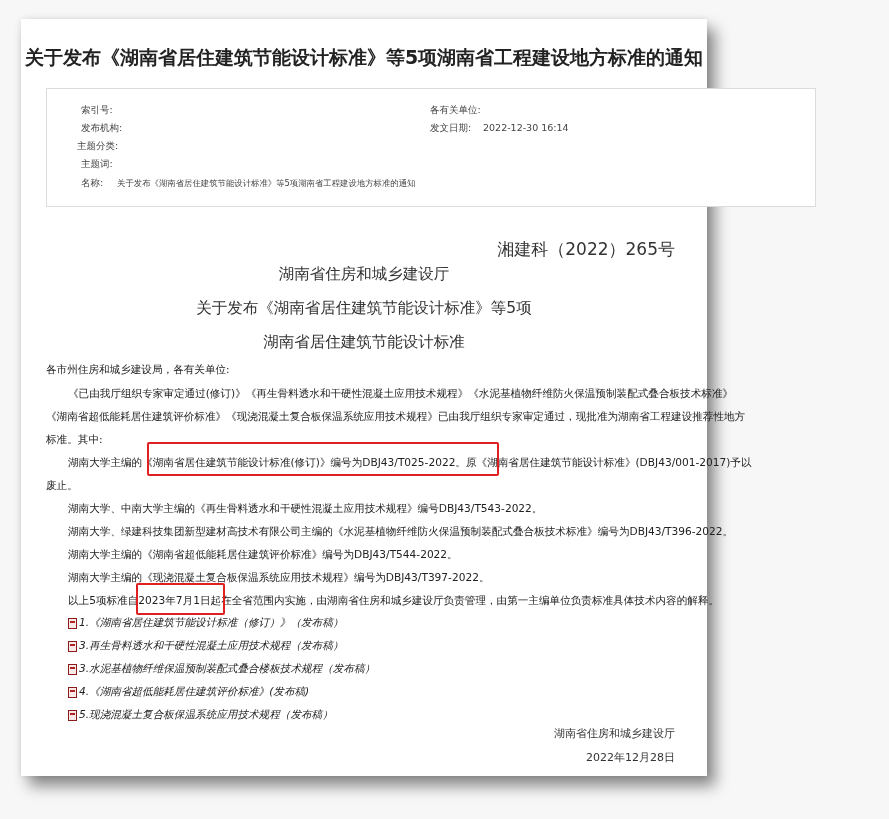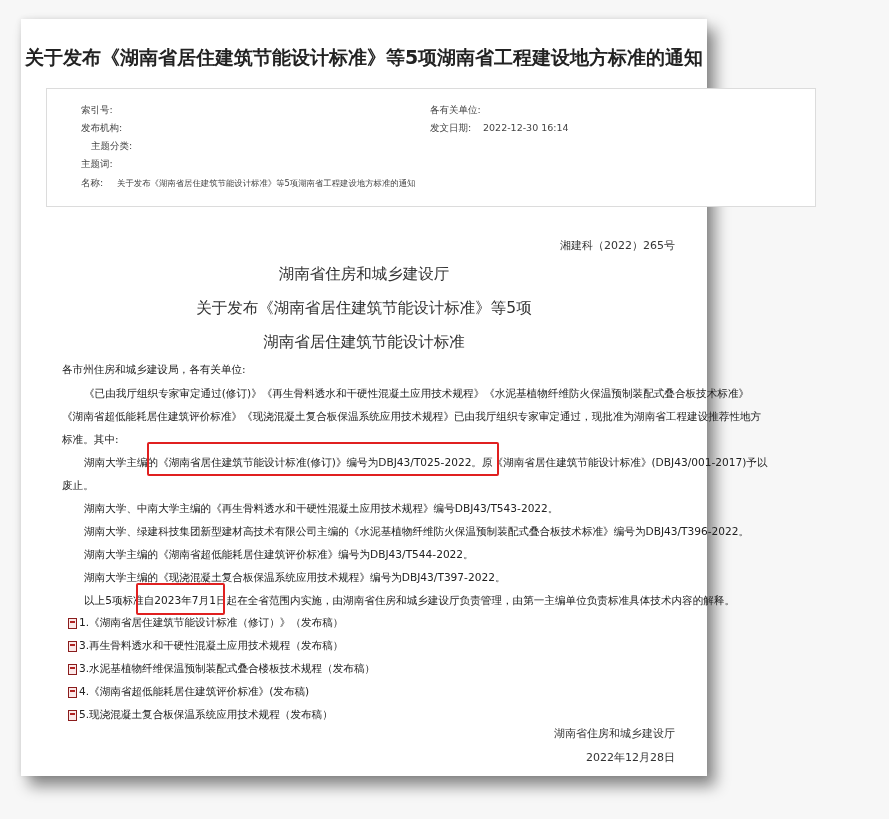--- a/index.html
+++ b/index.html
@@ -15,44 +15,44 @@
     position:absolute; left:0; right:0; top:26px; text-align:center;
     font-size:19px; font-weight:bold; color:#222; letter-spacing:0;
   }
   .meta {
     position:absolute; left:25px; top:69px; width:768px; height:117px;
     border:1px solid #dcdcdc; background:#fff; font-size:9.5px; color:#444;
   }
   .meta .row { position:absolute; white-space:nowrap; }
   .doc { font-family: "DejaVu Sans", sans-serif; font-size:11px; color:#222; }
   .line { position:absolute; white-space:nowrap; }
-  .ref { right:32px; top:219px; font-size:11px; color:#333; }
+  .ref { right:32px; top:219px; font-size:17px; color:#333; }
   .h { left:0; right:0; text-align:center; font-size:15.5px; color:#333; }
-  .p { left:25px; font-size:10.6px; color:#222;margin-left:16px; }
+  .p { left:25px; font-size:10.6px; color:#222; }
   .ind { left:47px; }
   .redbox { position:absolute; border:2px solid #e02020; border-radius:2px; }
-  .att { left:47px; font-size:10.6px; color:#222; display:flex; align-items:center; }
+  .att { left:47px; font-size:10.6px; color:#222; display:flex; align-items:center;font-style:italic; }
   .pdf-icon {
     display:inline-block; width:9px; height:11px; border:1px solid #8a1c1c; background:#fbe9e9;
     margin-right:2px; position:relative; box-sizing:border-box;
   }
   .pdf-icon::after { content:""; position:absolute; left:1px; top:2px; width:5px; height:2px; background:#b02222; }
   .sig { right:32px; font-size:11px; color:#333; }
 </style>
 </head>
 <body>
 
 <div class="page">
 
   <div class="title">关于发布《湖南省居住建筑节能设计标准》等5项湖南省工程建设地方标准的通知</div>
 
   <div class="meta">
     <span class="row" style="left:34px;top:15px">索引号:</span>
     <span class="row" style="left:34px;top:33px">发布机构:</span>
-    <span class="row" style="left:44px;top:51px">主题分类:</span>
+    <span class="row" style="left:30px;top:51px">主题分类:</span>
     <span class="row" style="left:34px;top:69px">主题词:</span>
     <span class="row" style="left:34px;top:88px">名称:</span>
     <span class="row" style="left:70px;top:88px;font-size:8.4px;top:89px">关于发布《湖南省居住建筑节能设计标准》等5项湖南省工程建设地方标准的通知</span>
     <span class="row" style="left:383px;top:15px">各有关单位:</span>
     <span class="row" style="left:383px;top:33px">发文日期:</span>
     <span class="row" style="left:436px;top:33px">2022-12-30 16:14</span>
   </div>
 
   <div class="doc">
     <span class="line ref">湘建科（2022）265号</span>

